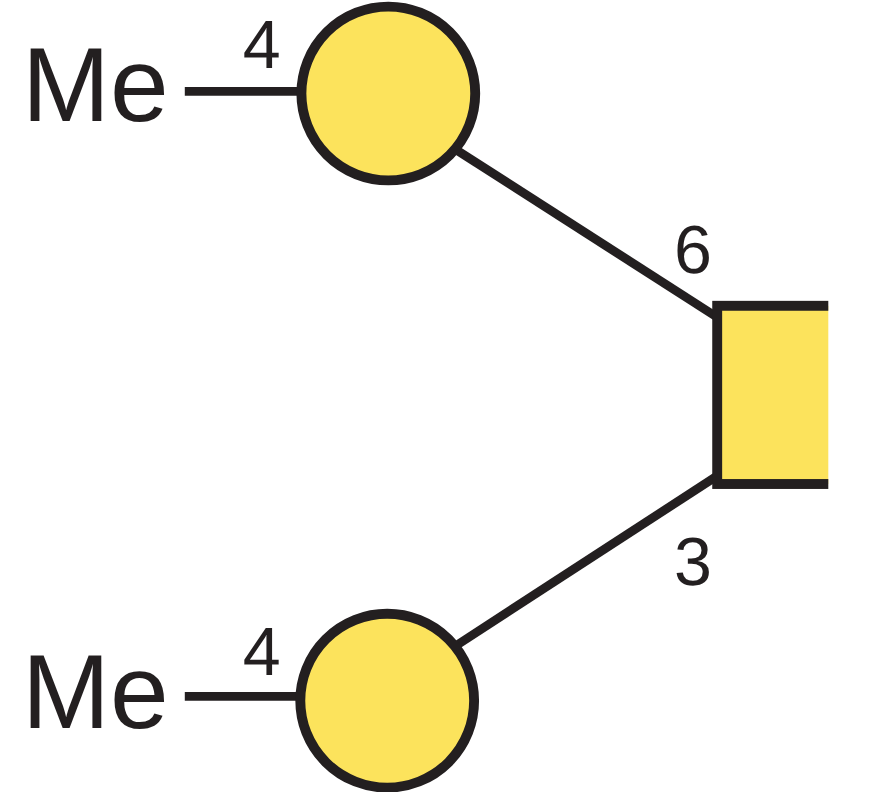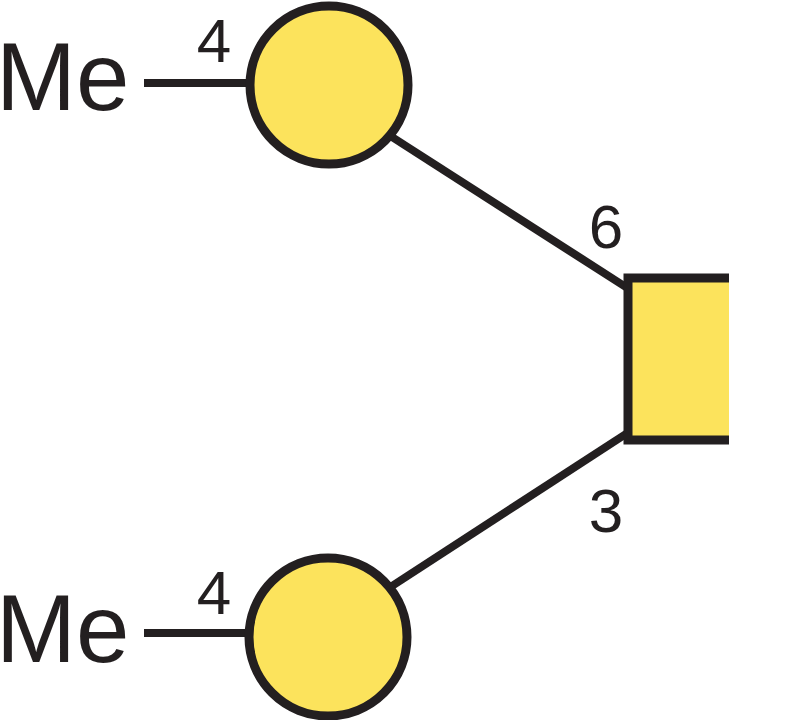--- a/index.html
+++ b/index.html
@@ -7,20 +7,21 @@
     padding: 0;
     background: #ffffff;
   }
   #canvas {
     position: relative;
     width: 729px;
     height: 720px;
     background: #ffffff;
     overflow: hidden;
     font-family: "Liberation Sans", sans-serif;
+    margin-left: 24px;
   }
   #glycan-svg {
     position: absolute;
     top: 0;
     left: 0;
     width: 798px;
     height: 720px;
     display: block;
   }
   .residue-shape {

